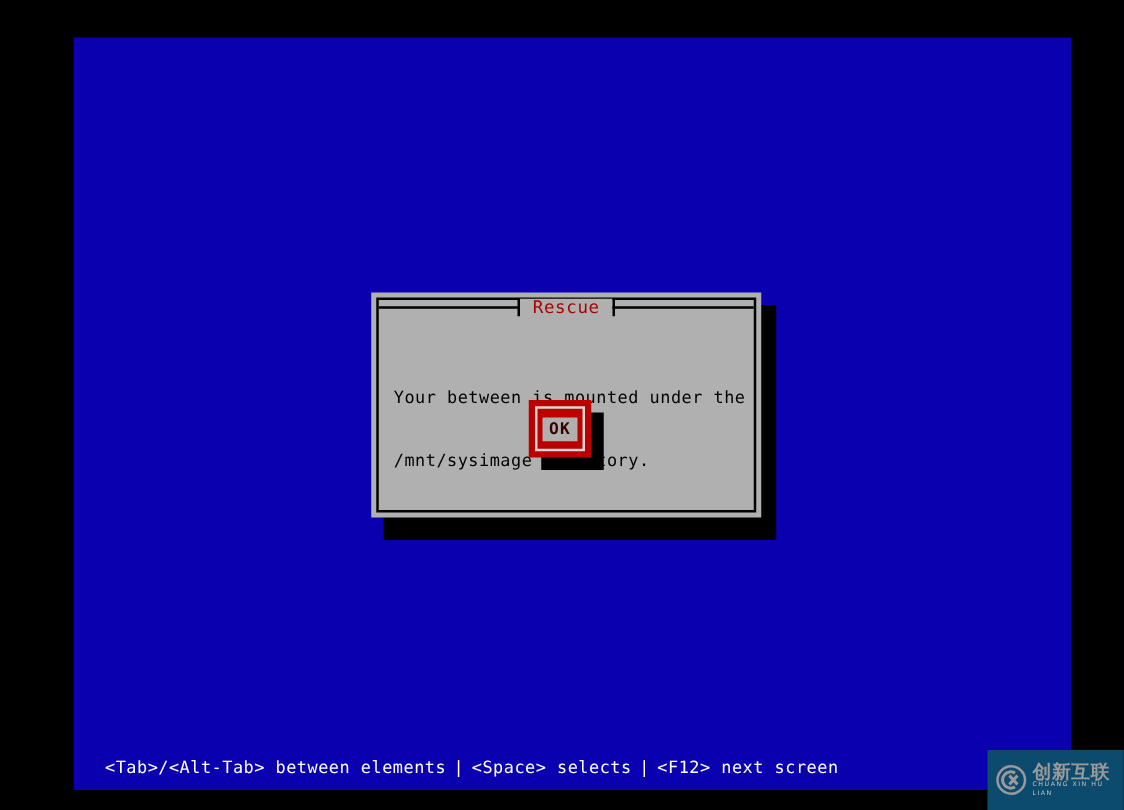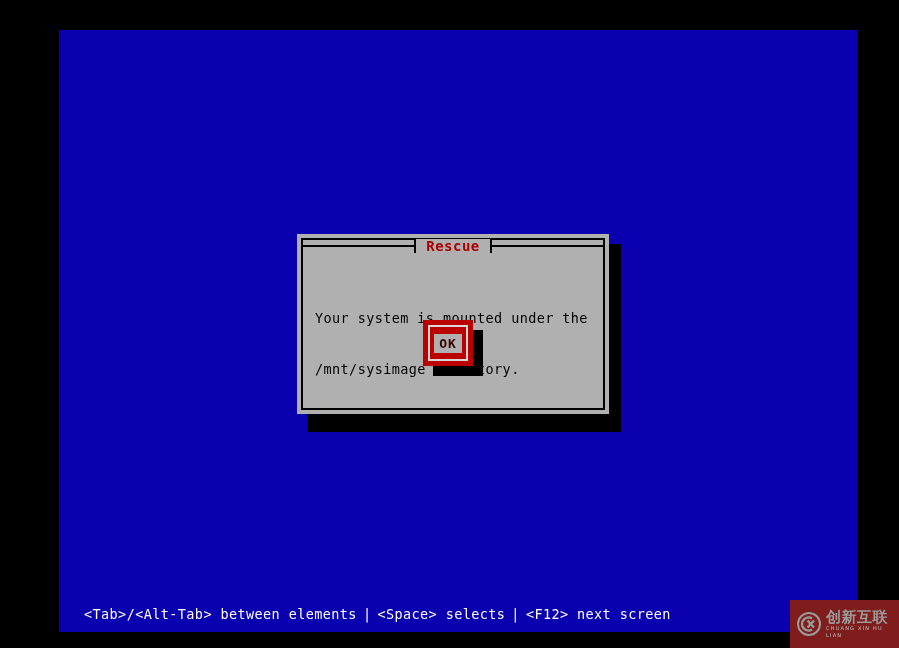--- a/index.html
+++ b/index.html
@@ -89,21 +89,21 @@
     background: #000000;
   }
   .title-rule.left::after  { right: 0; }
   .title-rule.right::after { left: 0; }
 
   #dialog-title {
     color: #aa0000;
     background: #b0b0b0;
     font-family: "DejaVu Sans Mono", "Liberation Mono", monospace;
     font-size: 14px;
-    font-weight: bold;
+    font-weight: normal;
     letter-spacing: 0.5px;
     padding: 0 10px;
     line-height: 14px;
     white-space: nowrap;
   }
 
   
   #dialog-message {
     position: absolute;
     left: 12px;
@@ -183,21 +183,21 @@
   }
   #status-bar .sep { padding: 0 6px; }
 
   
   #watermark {
     position: absolute;
     right: 0px;
     bottom: 0px;
     width: 109px;
     height: 48px;
-    background: #7f1d1d;
+    background: #0c4a6e;
     display: flex;
     align-items: center;
     justify-content: flex-start;
     padding-left: 6px;
     box-sizing: border-box;
   }
   #watermark-logo {
     width: 26px;
     height: 26px;
     flex: 0 0 auto;
@@ -236,21 +236,21 @@
     <div id="dialog">
       <div id="dialog-inner">
 
         <div id="title-bar">
           <span class="title-rule left"></span>
           <span id="dialog-title">Rescue</span>
           <span class="title-rule right"></span>
         </div>
 
         <div id="dialog-message">
-          <span class="line">Your system is mounted under the</span>
+          <span class="line">Your between is mounted under the</span>
           <span class="line">/mnt/sysimage directory.</span>
         </div>
 
         <div id="ok-wrap">
           <div id="ok-shadow"></div>
           <div id="ok-button">
             <div id="ok-button-frame">
               <span id="ok-label">OK</span>
             </div>
           </div>

